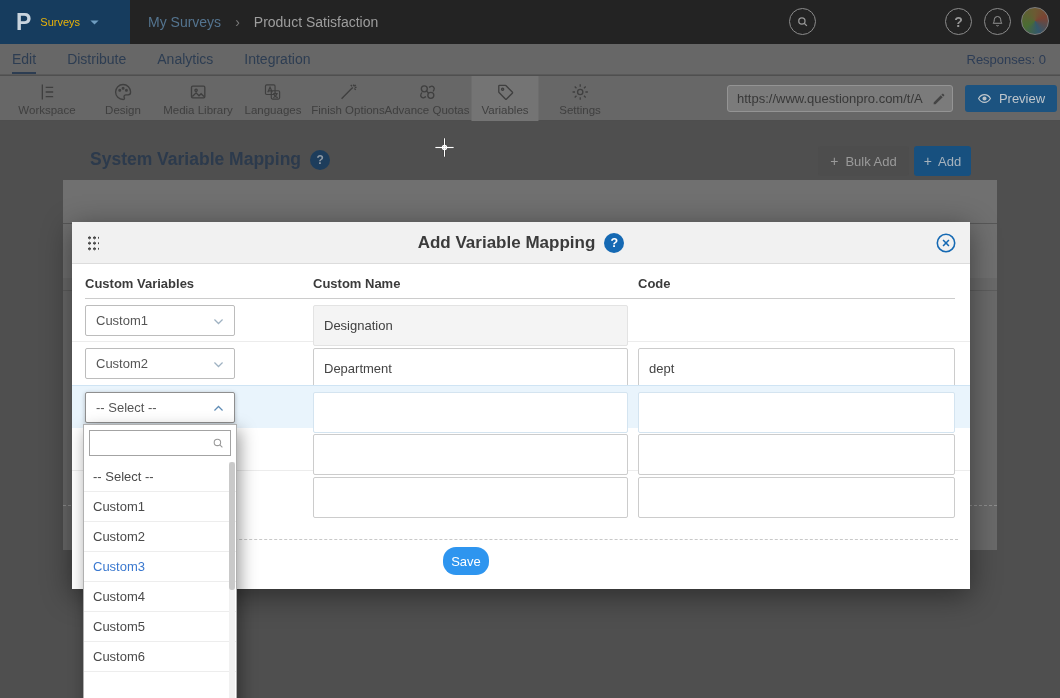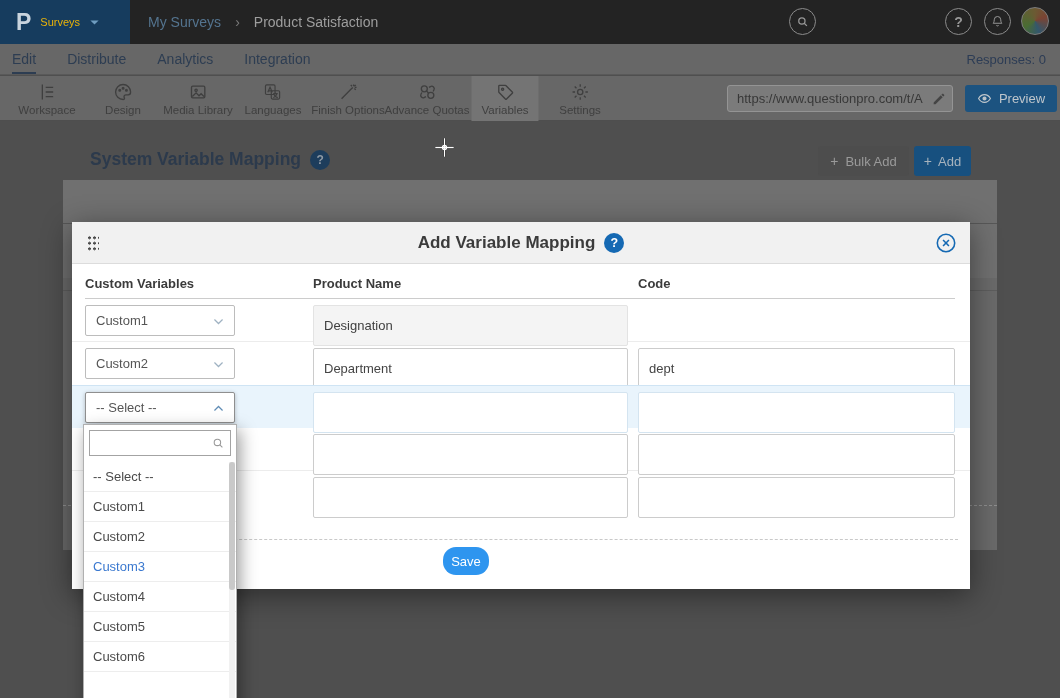--- a/index.html
+++ b/index.html
@@ -302,21 +302,21 @@
       <span class="m-close">
         <svg viewBox="0 0 24 24" fill="none" stroke="currentColor" stroke-width="1.7">
             <circle cx="12" cy="12" r="9.5"></circle>
             <path d="M8.8 8.8l6.4 6.4M15.2 8.8l-6.4 6.4"></path>
           </svg>
       </span>
     </div>
 
     <div class="m-cols">
       <span class="m-col c0">Custom Variables</span>
-      <span class="m-col c1">Product Name</span>
+      <span class="m-col c1">Custom Name</span>
       <span class="m-col c2">Code</span>
     </div>
 
     <div class="m-rows" id="modal-rows">
         <div class="m-row b" style="top: 0px;">
           <div class="m-select">
             <span>Custom1</span>
             <svg viewBox="0 0 16 16" fill="none" stroke="currentColor" stroke-width="1.5">
               <path d="M3 5.5l5 5 5-5"></path>
             </svg>

